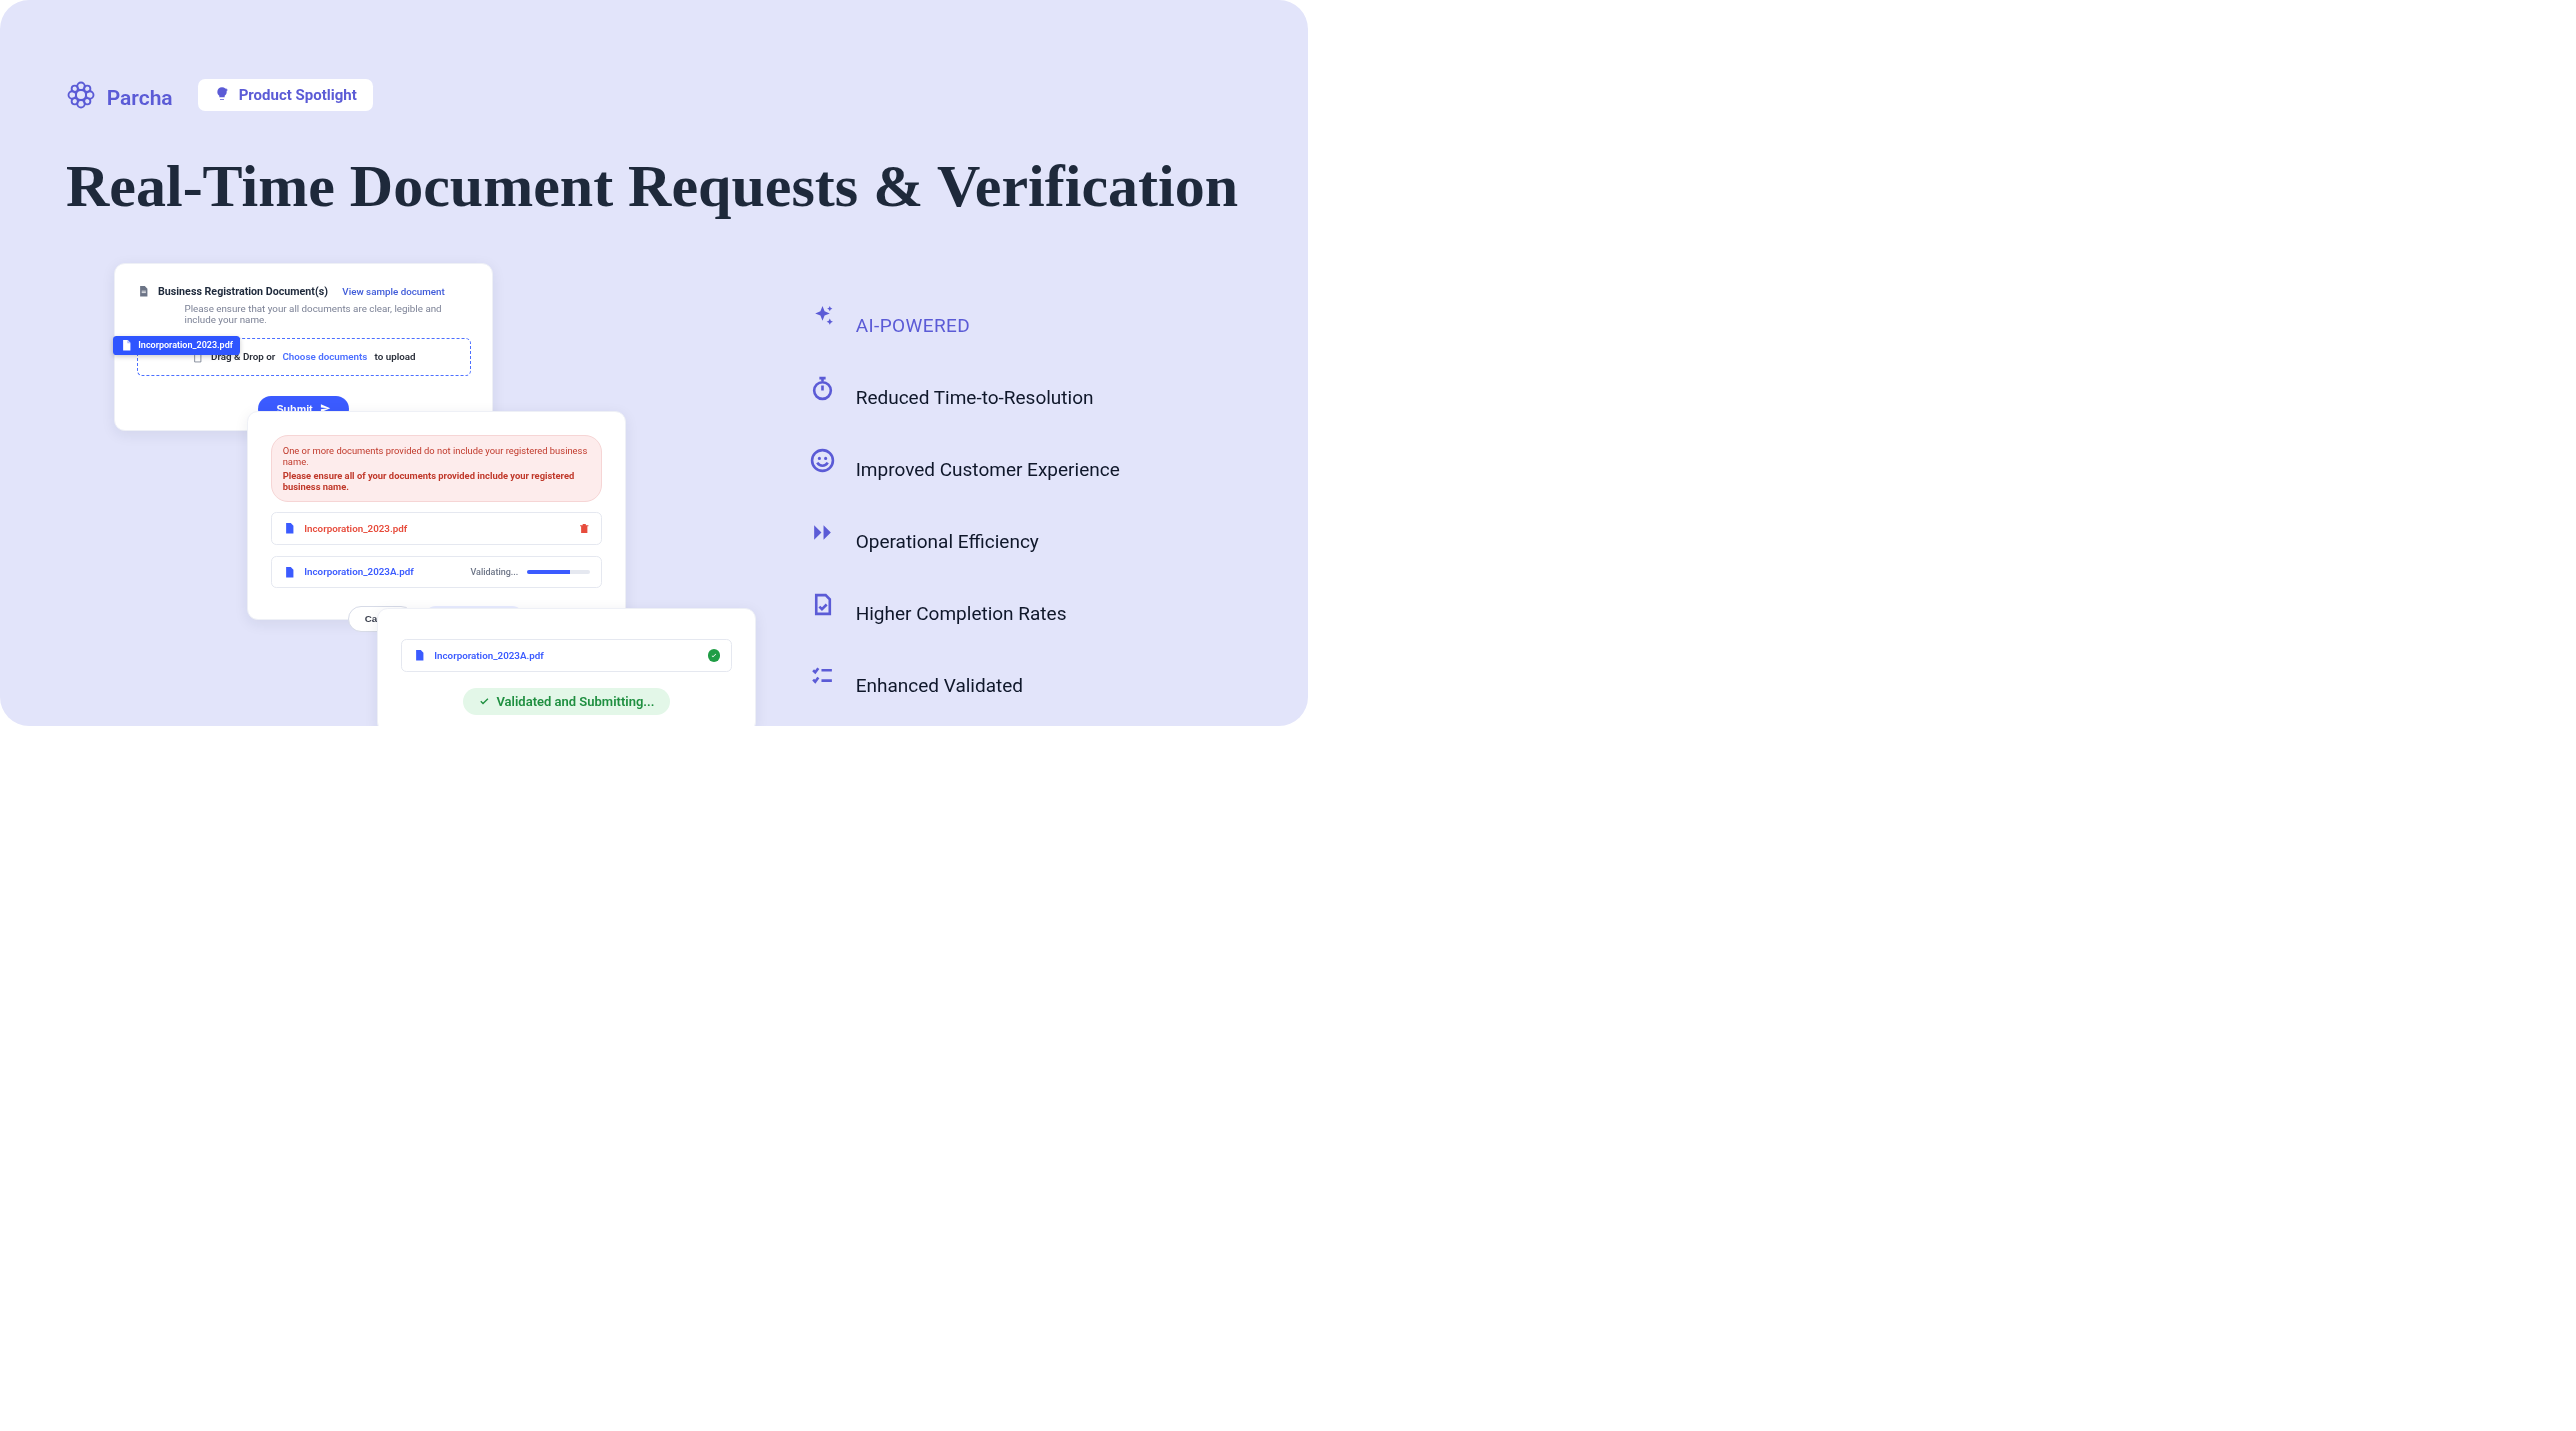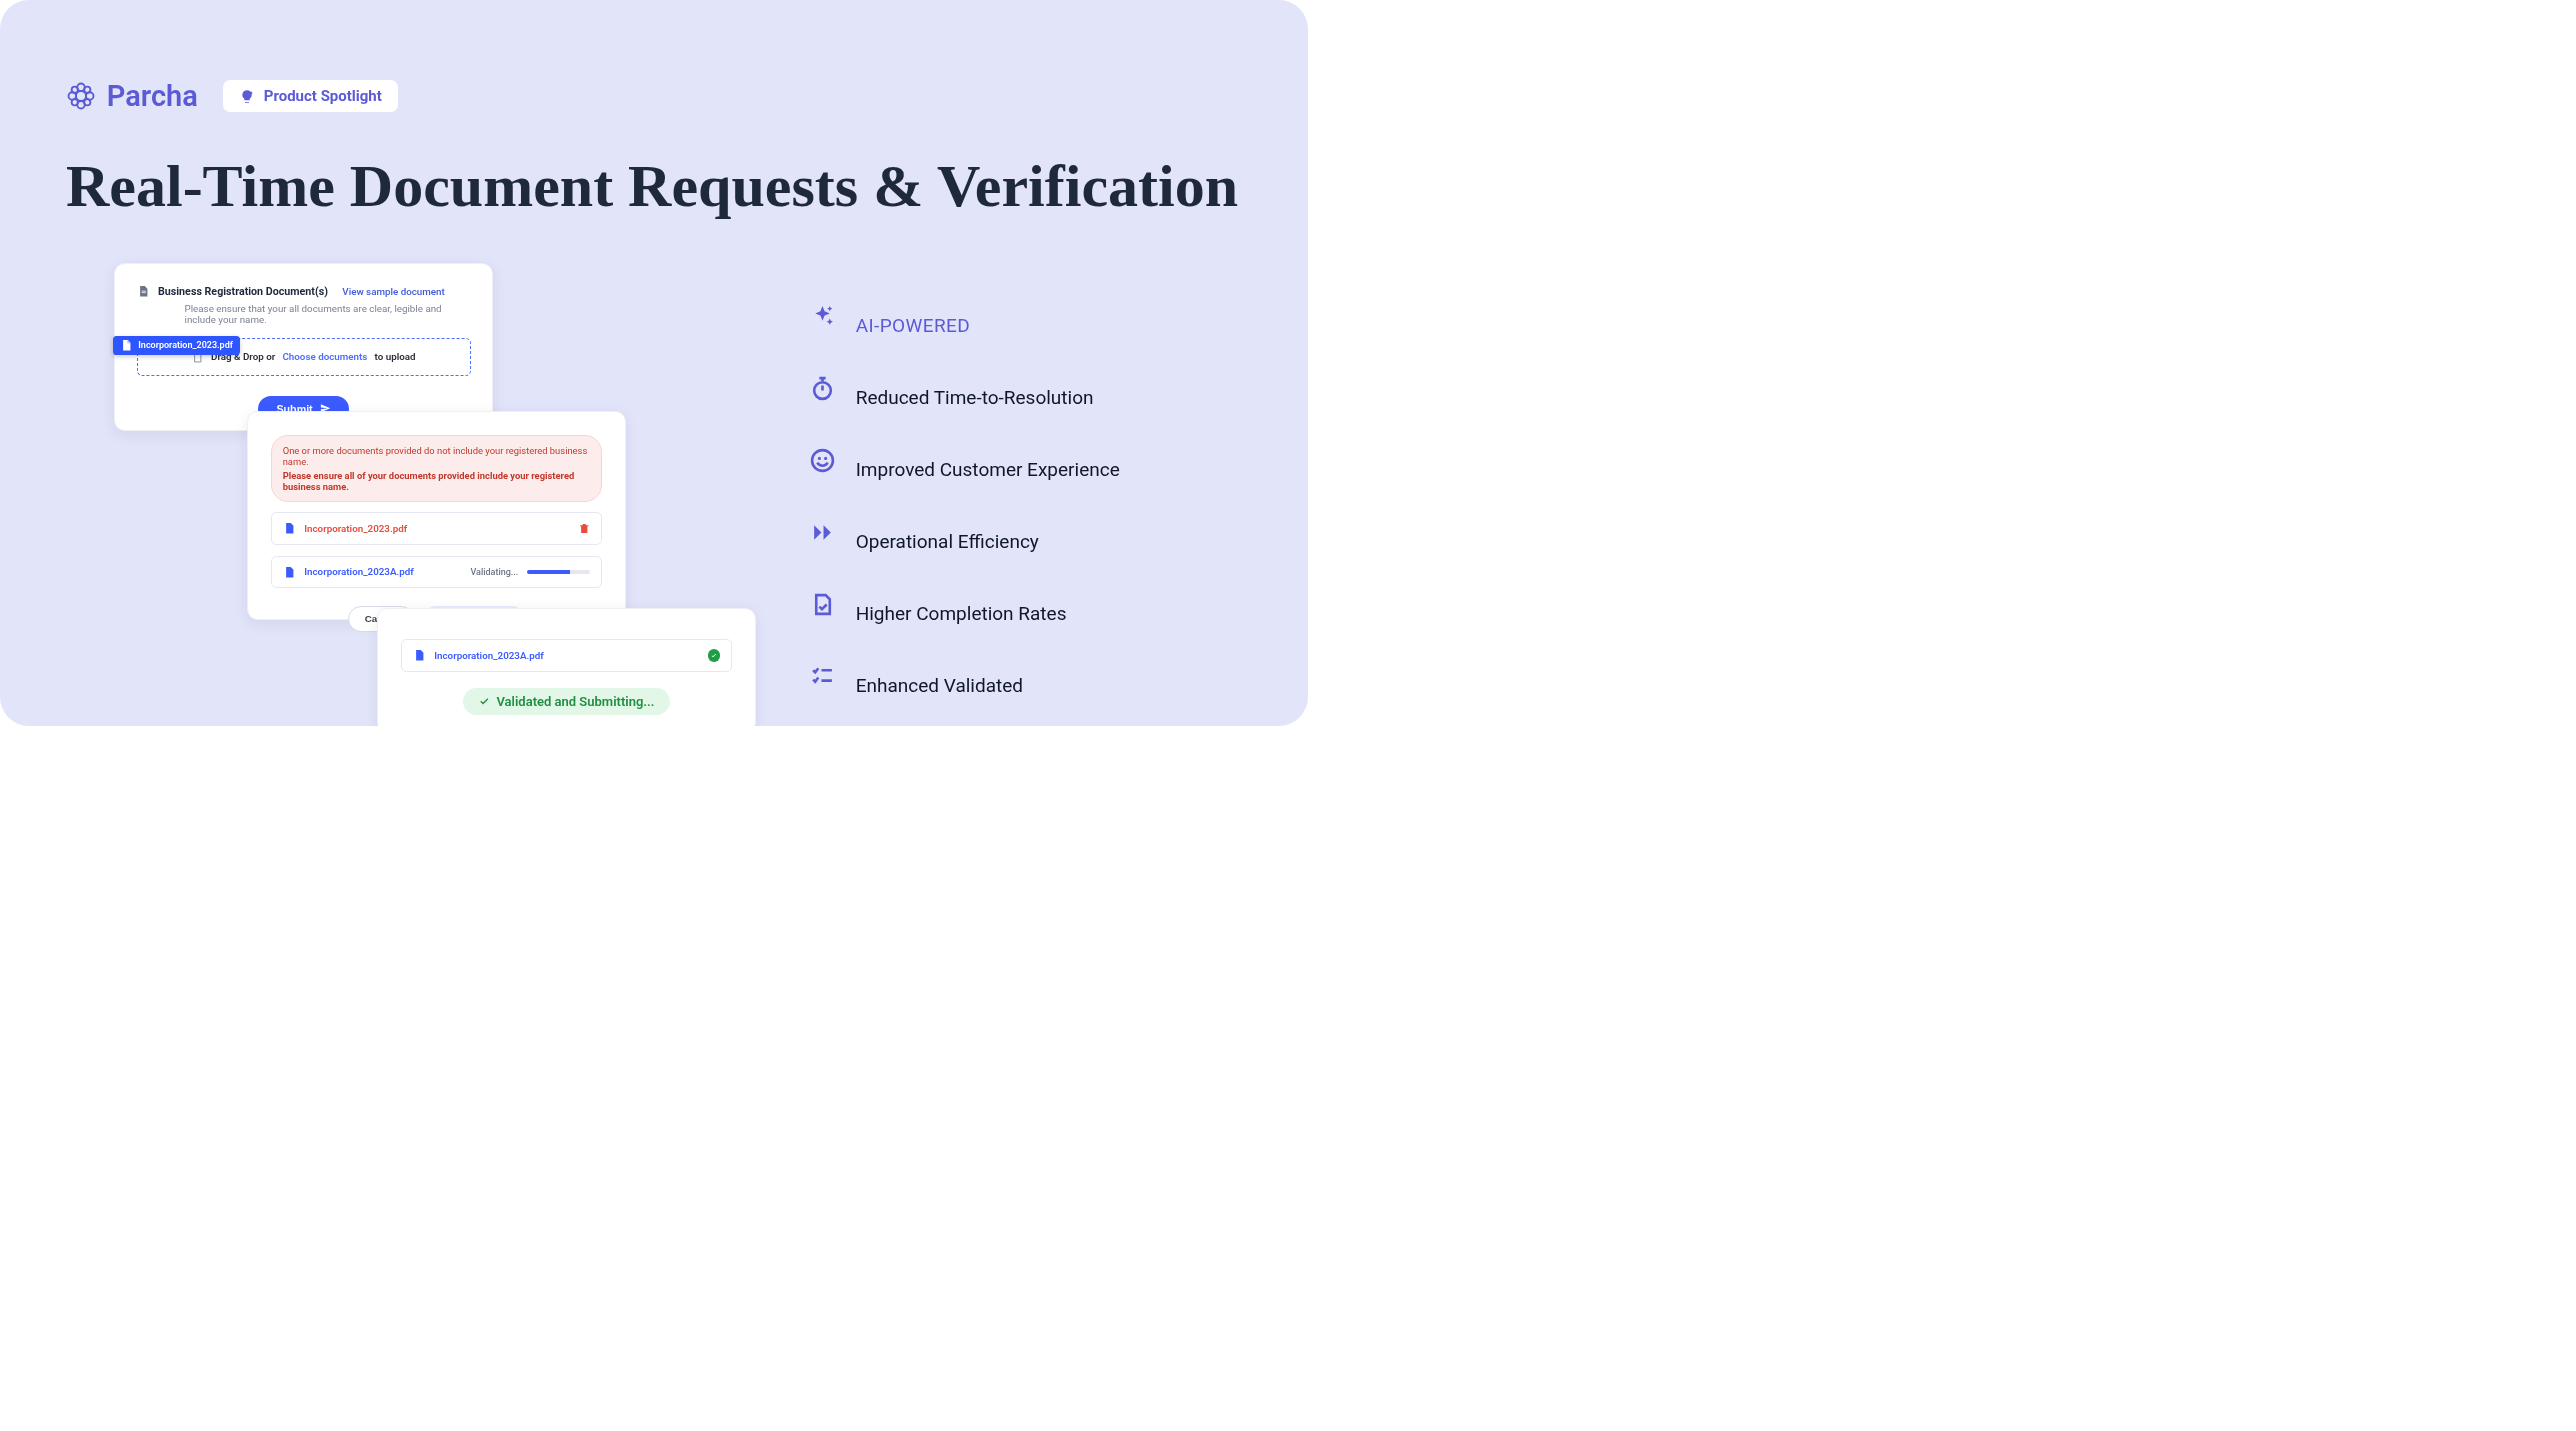--- a/index.html
+++ b/index.html
@@ -21,33 +21,33 @@
   .header {
     position: absolute;
     top: 79px;
     left: 66px;
     display: flex;
     align-items: center;
     gap: 25px;
   }
   .logo {
     display: flex;
-    align-items: center;
+    align-items: flex-end;
     gap: 10.7px;
     color: #5B5BD6;
-    font-size: 29px;
+    font-size: 21px;
     font-weight: 600;
   }
   .logo-icon { width: 30px; height: 30px; }
   .badge {
     background: #fff;
     border-radius: 7.2px;
     padding: 7.2px 16px;
     display: flex;
-    align-items: flex-end;
+    align-items: flex-start;
     gap: 9px;
     color: #5B5BD6;
     font-weight: 700;
     font-size: 15px;
   }
   .page-title {
     position: absolute;
     top: 152px;
     left: 66px;
     font-family: Georgia, "Times New Roman", serif;

